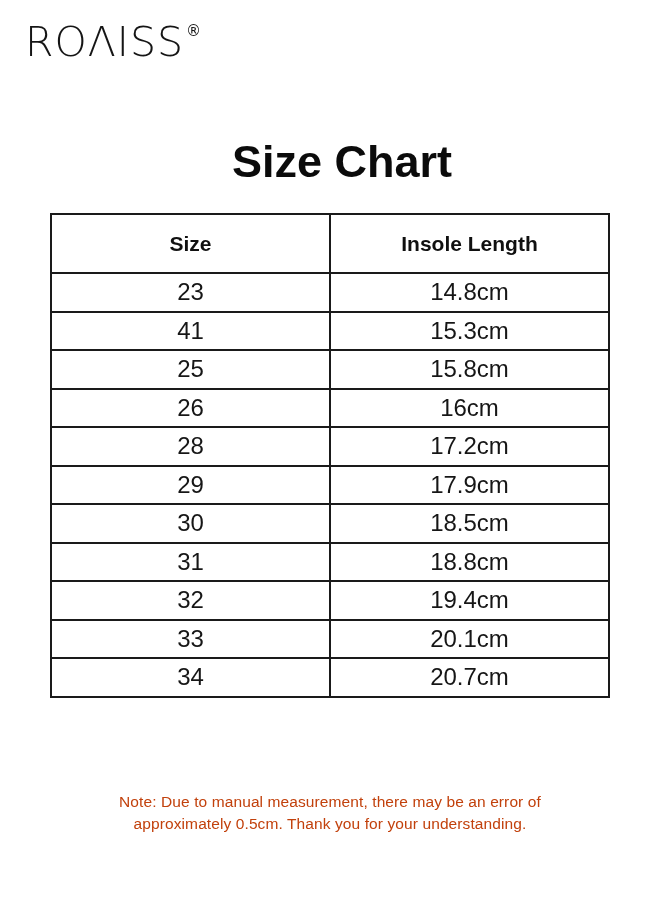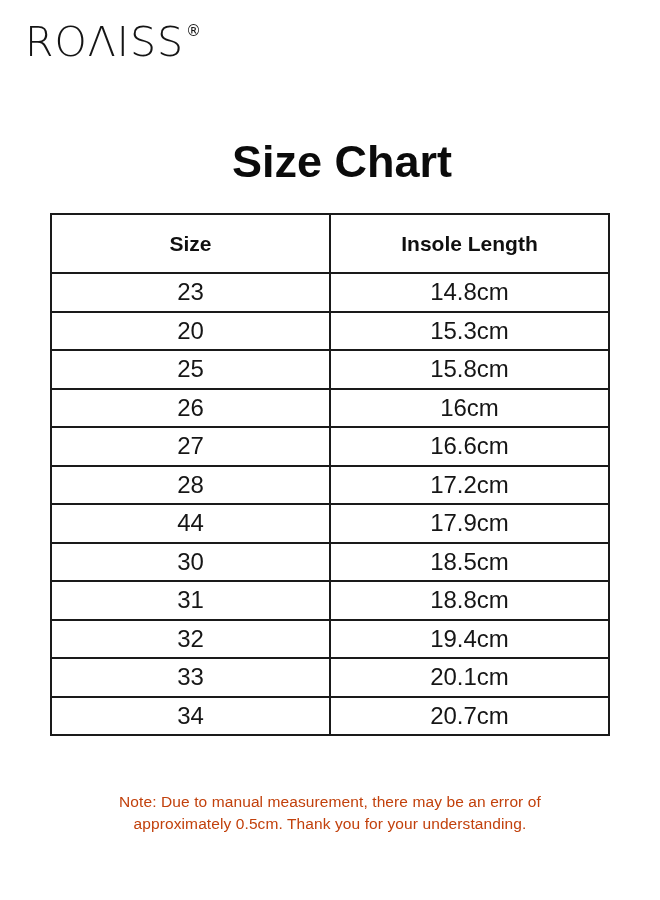--- a/index.html
+++ b/index.html
@@ -114,41 +114,37 @@
         <th>Size</th>
         <th>Insole Length</th>
       </tr>
     </thead>
     <tbody id="table-body">
         <tr>
           <td>23</td>
           <td>14.8cm</td>
         </tr>
         <tr>
-          <td>20</td>
+          <td>41</td>
           <td>15.3cm</td>
         </tr>
         <tr>
           <td>25</td>
           <td>15.8cm</td>
         </tr>
         <tr>
           <td>26</td>
           <td>16cm</td>
         </tr>
         <tr>
-          <td>27</td>
-          <td>16.6cm</td>
-        </tr>
-        <tr>
           <td>28</td>
           <td>17.2cm</td>
         </tr>
         <tr>
-          <td>44</td>
+          <td>29</td>
           <td>17.9cm</td>
         </tr>
         <tr>
           <td>30</td>
           <td>18.5cm</td>
         </tr>
         <tr>
           <td>31</td>
           <td>18.8cm</td>
         </tr>

